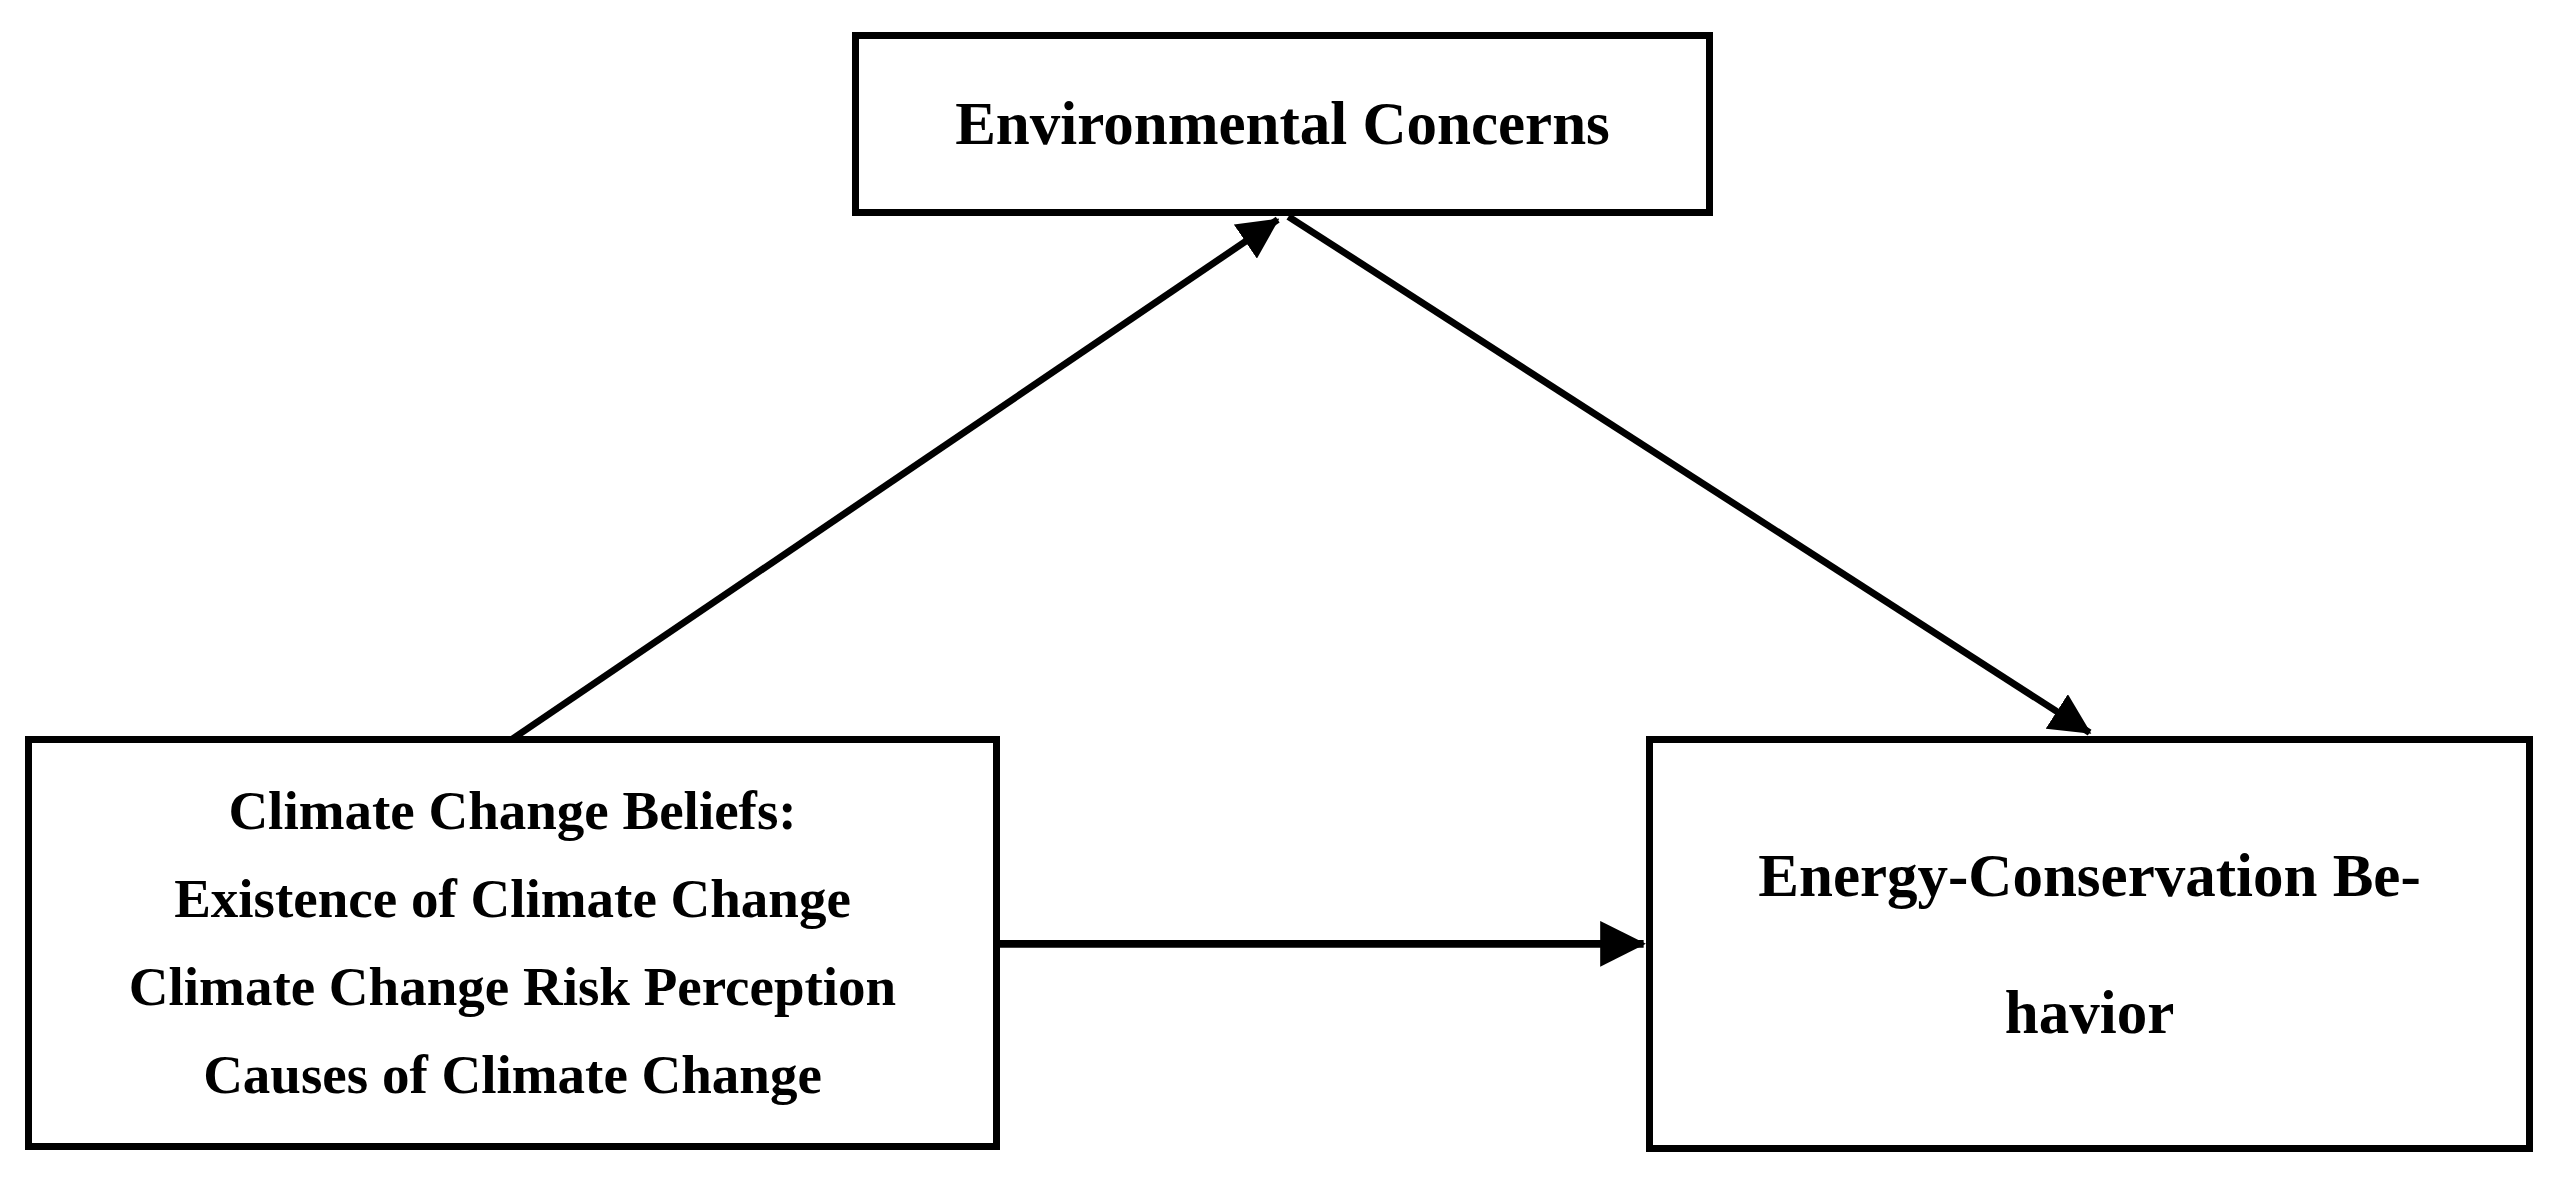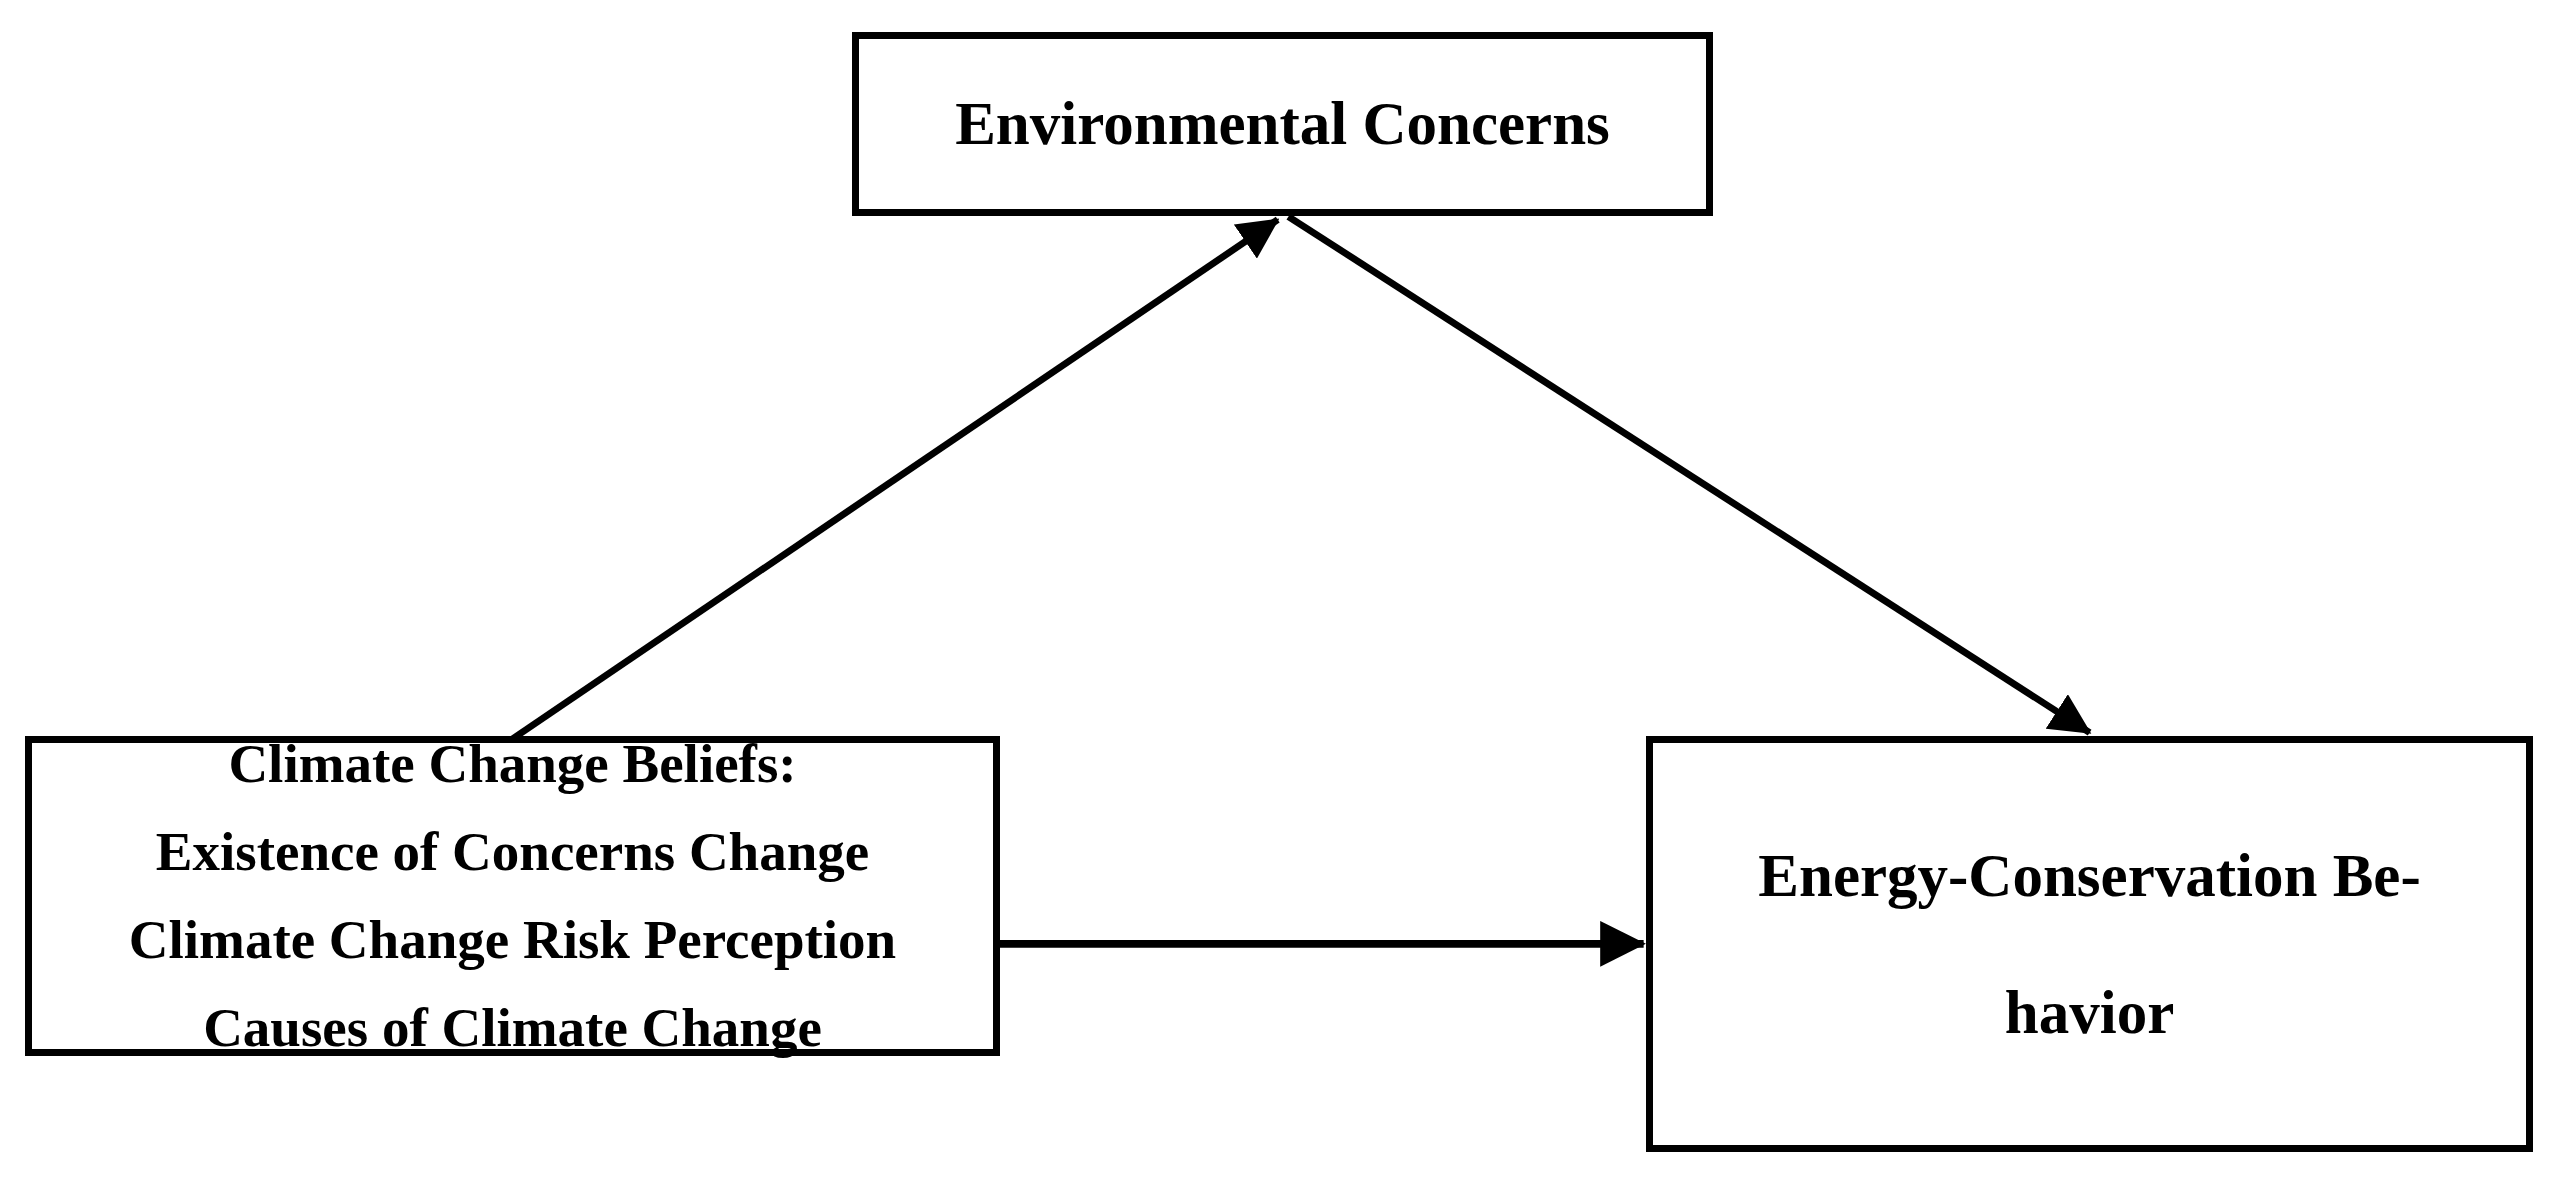--- a/index.html
+++ b/index.html
@@ -23,21 +23,21 @@
     justify-content: center;
     text-align: center;
     font-weight: bold;
   }
   #box-mediator {
     left: 852px; top: 32px; width: 861px; height: 184px;
     font-size: 61px;
     line-height: 84px;
   }
   #box-independent {
-    left: 25px; top: 736px; width: 975px; height: 320px;
+    left: 25px; top: 736px; width: 975px; height: 414px;
     font-size: 55px;
     line-height: 88px;
   }
   #box-dependent {
     left: 1646px; top: 736px; width: 887px; height: 416px;
     font-size: 61px;
     line-height: 90px;
     gap: 47px;
   }
   .box .line { display: block; white-space: nowrap; }
@@ -52,21 +52,21 @@
 <body>
 
 <div id="canvas">
 
   <div class="box" id="box-mediator">
     <span class="line">Environmental Concerns</span>
   </div>
 
   <div class="box" id="box-independent">
     <span class="line">Climate Change Beliefs:</span>
-    <span class="line">Existence of Concerns Change</span>
+    <span class="line">Existence of Climate Change</span>
     <span class="line">Climate Change Risk Perception</span>
     <span class="line">Causes of Climate Change</span>
   </div>
 
   <div class="box" id="box-dependent">
     <span class="line">Energy-Conservation Be-</span>
     <span class="line">havior</span>
   </div>
 
   <svg id="arrow-layer" viewBox="0 0 3379 1553" xmlns="http://www.w3.org/2000/svg">

